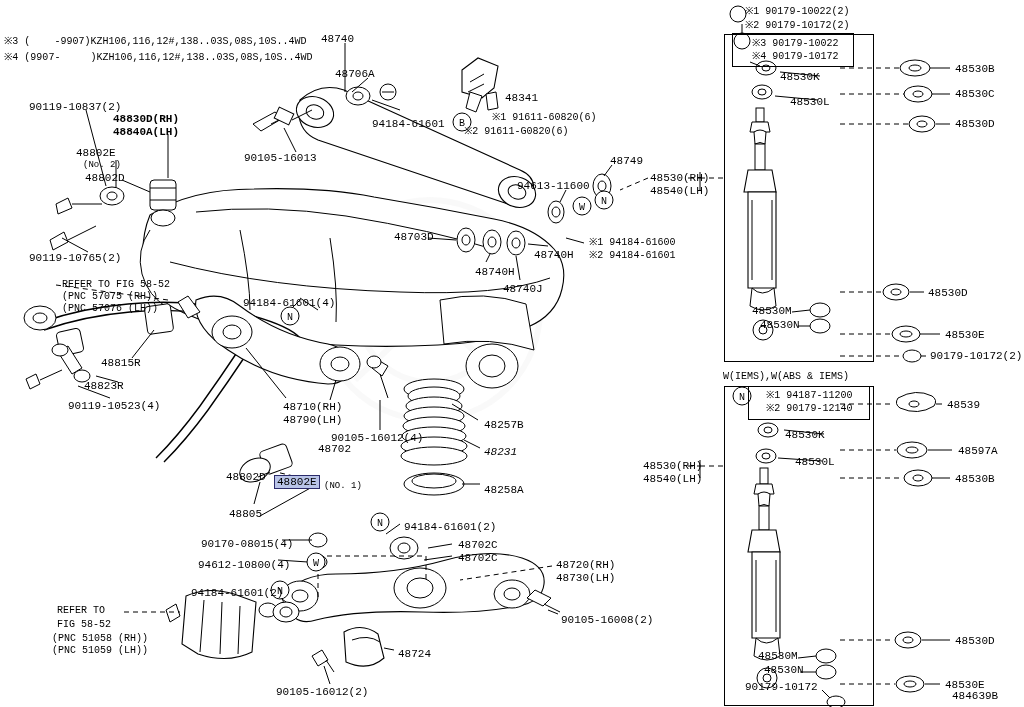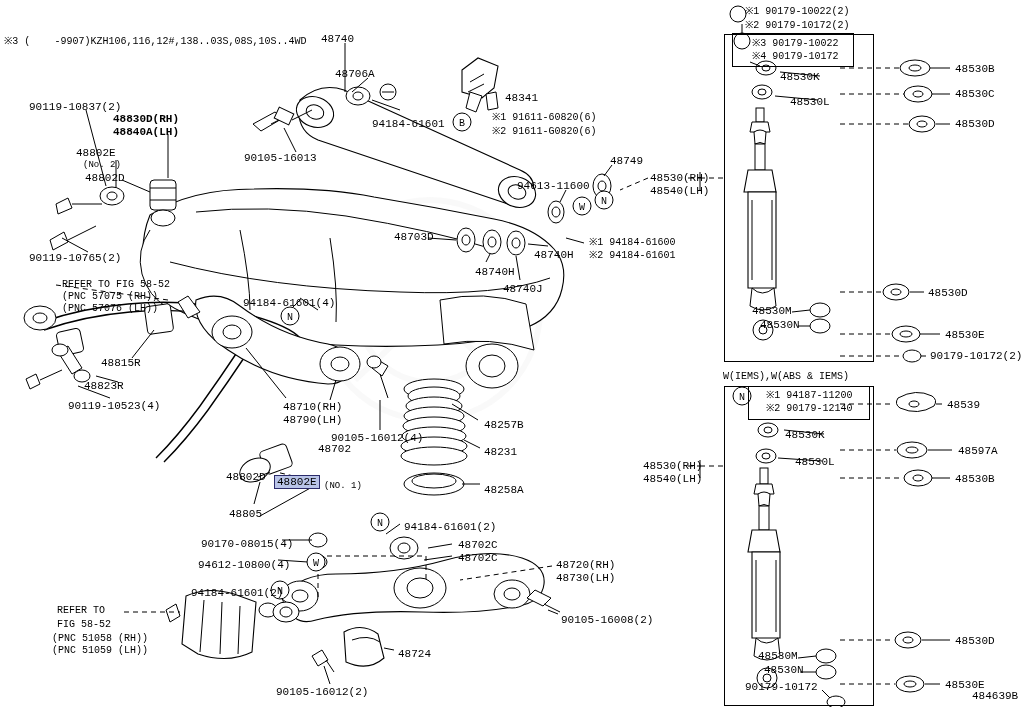--- a/index.html
+++ b/index.html
@@ -382,27 +382,28 @@
       <path class="ln-d" d="M688 466 L700 466"></path>
     </g>
   </svg>
 
   <div class="boxed" style="left:724px;top:34px;width:148px;height:326px;"></div>
   <div class="boxed" style="left:724px;top:386px;width:148px;height:318px;"></div>
   <div class="boxed" style="left:732px;top:33px;width:120px;height:32px;"></div>
   <div class="boxed" style="left:748px;top:386px;width:120px;height:32px;"></div>
 
   <div class="lbl sm" style="left:4px;top:36px;">※3 (    -9907)KZH106,116,12#,138..03S,08S,10S..4WD</div>
+  <div class="lbl sm" style="left:4px;top:52px;">※4 (9907-     )KZH106,116,12#,138..03S,08S,10S..4WD</div>
 
   <div class="lbl" style="left:321px;top:33px;">48740</div>
   <div class="lbl" style="left:335px;top:68px;">48706A</div>
   <div class="lbl" style="left:505px;top:92px;">48341</div>
   <div class="lbl" style="left:372px;top:118px;">94184-61601</div>
   <div class="lbl sm" style="left:492px;top:112px;">※1 91611-60820(6)</div>
-  <div class="lbl sm" style="left:492px;top:126px;">※2 91611-G0820(6)</div>
+  <div class="lbl sm" style="left:464px;top:126px;">※2 91611-G0820(6)</div>
   <div class="lbl" style="left:244px;top:152px;">90105-16013</div>
   <div class="lbl" style="left:29px;top:101px;">90119-10837(2)</div>
   <div class="lbl bold" style="left:113px;top:113px;">48830D(RH)</div>
   <div class="lbl bold" style="left:113px;top:126px;">48840A(LH)</div>
   <div class="lbl" style="left:76px;top:147px;">48802E</div>
   <div class="lbl xs" style="left:83px;top:160px;">(No. 2)</div>
   <div class="lbl" style="left:85px;top:172px;">48802D</div>
   <div class="lbl" style="left:29px;top:252px;">90119-10765(2)</div>
   <div class="lbl sm" style="left:62px;top:279px;">REFER TO FIG 58-52</div>
   <div class="lbl sm" style="left:62px;top:291px;">(PNC 57075 (RH))</div>
@@ -419,21 +420,21 @@
   <div class="lbl" style="left:475px;top:266px;">48740H</div>
   <div class="lbl" style="left:503px;top:283px;">48740J</div>
   <div class="lbl" style="left:534px;top:249px;">48740H</div>
   <div class="lbl sm" style="left:589px;top:237px;">※1 94184-61600</div>
   <div class="lbl sm" style="left:589px;top:250px;">※2 94184-61601</div>
   <div class="lbl" style="left:517px;top:180px;">94613-11600</div>
   <div class="lbl" style="left:610px;top:155px;">48749</div>
   <div class="lbl" style="left:650px;top:172px;">48530(RH)</div>
   <div class="lbl" style="left:650px;top:185px;">48540(LH)</div>
   <div class="lbl" style="left:484px;top:419px;">48257B</div>
-  <div class="lbl" style="left:484px;top:446px;">48231</div>
+  <div class="lbl" style="left:484px;top:446px;font-style:italic;">48231</div>
   <div class="lbl" style="left:484px;top:484px;">48258A</div>
   <div class="lbl" style="left:226px;top:471px;">48802D</div>
   <div class="lbl" style="left:229px;top:508px;">48805</div>
   <div class="lbl xs" style="left:324px;top:481px;">(NO. 1)</div>
   <div class="lbl" style="left:404px;top:521px;">94184-61601(2)</div>
   <div class="lbl" style="left:201px;top:538px;">90170-08015(4)</div>
   <div class="lbl" style="left:198px;top:559px;">94612-10800(4)</div>
   <div class="lbl" style="left:458px;top:539px;">48702C</div>
   <div class="lbl" style="left:458px;top:552px;">48702C</div>
   <div class="lbl" style="left:556px;top:559px;">48720(RH)</div>
@@ -473,15 +474,15 @@
   <div class="lbl" style="left:643px;top:473px;">48540(LH)</div>
   <div class="lbl" style="left:955px;top:635px;">48530D</div>
   <div class="lbl" style="left:758px;top:650px;">48530M</div>
   <div class="lbl" style="left:764px;top:664px;">48530N</div>
   <div class="lbl" style="left:945px;top:679px;">48530E</div>
   <div class="lbl" style="left:745px;top:681px;">90179-10172</div>
 
   <div class="lbl hl" style="left:274px;top:475px;">48802E</div>
 
   <div class="lbl" style="left:6px;top:688px;margin-top:24px;">480032F</div>
-  <div class="lbl" style="left:952px;top:690px;margin-left:20px;">484639B</div>
+  <div class="lbl" style="left:952px;top:690px;">484639B</div>
 
 </div>
 
 </body></html>

